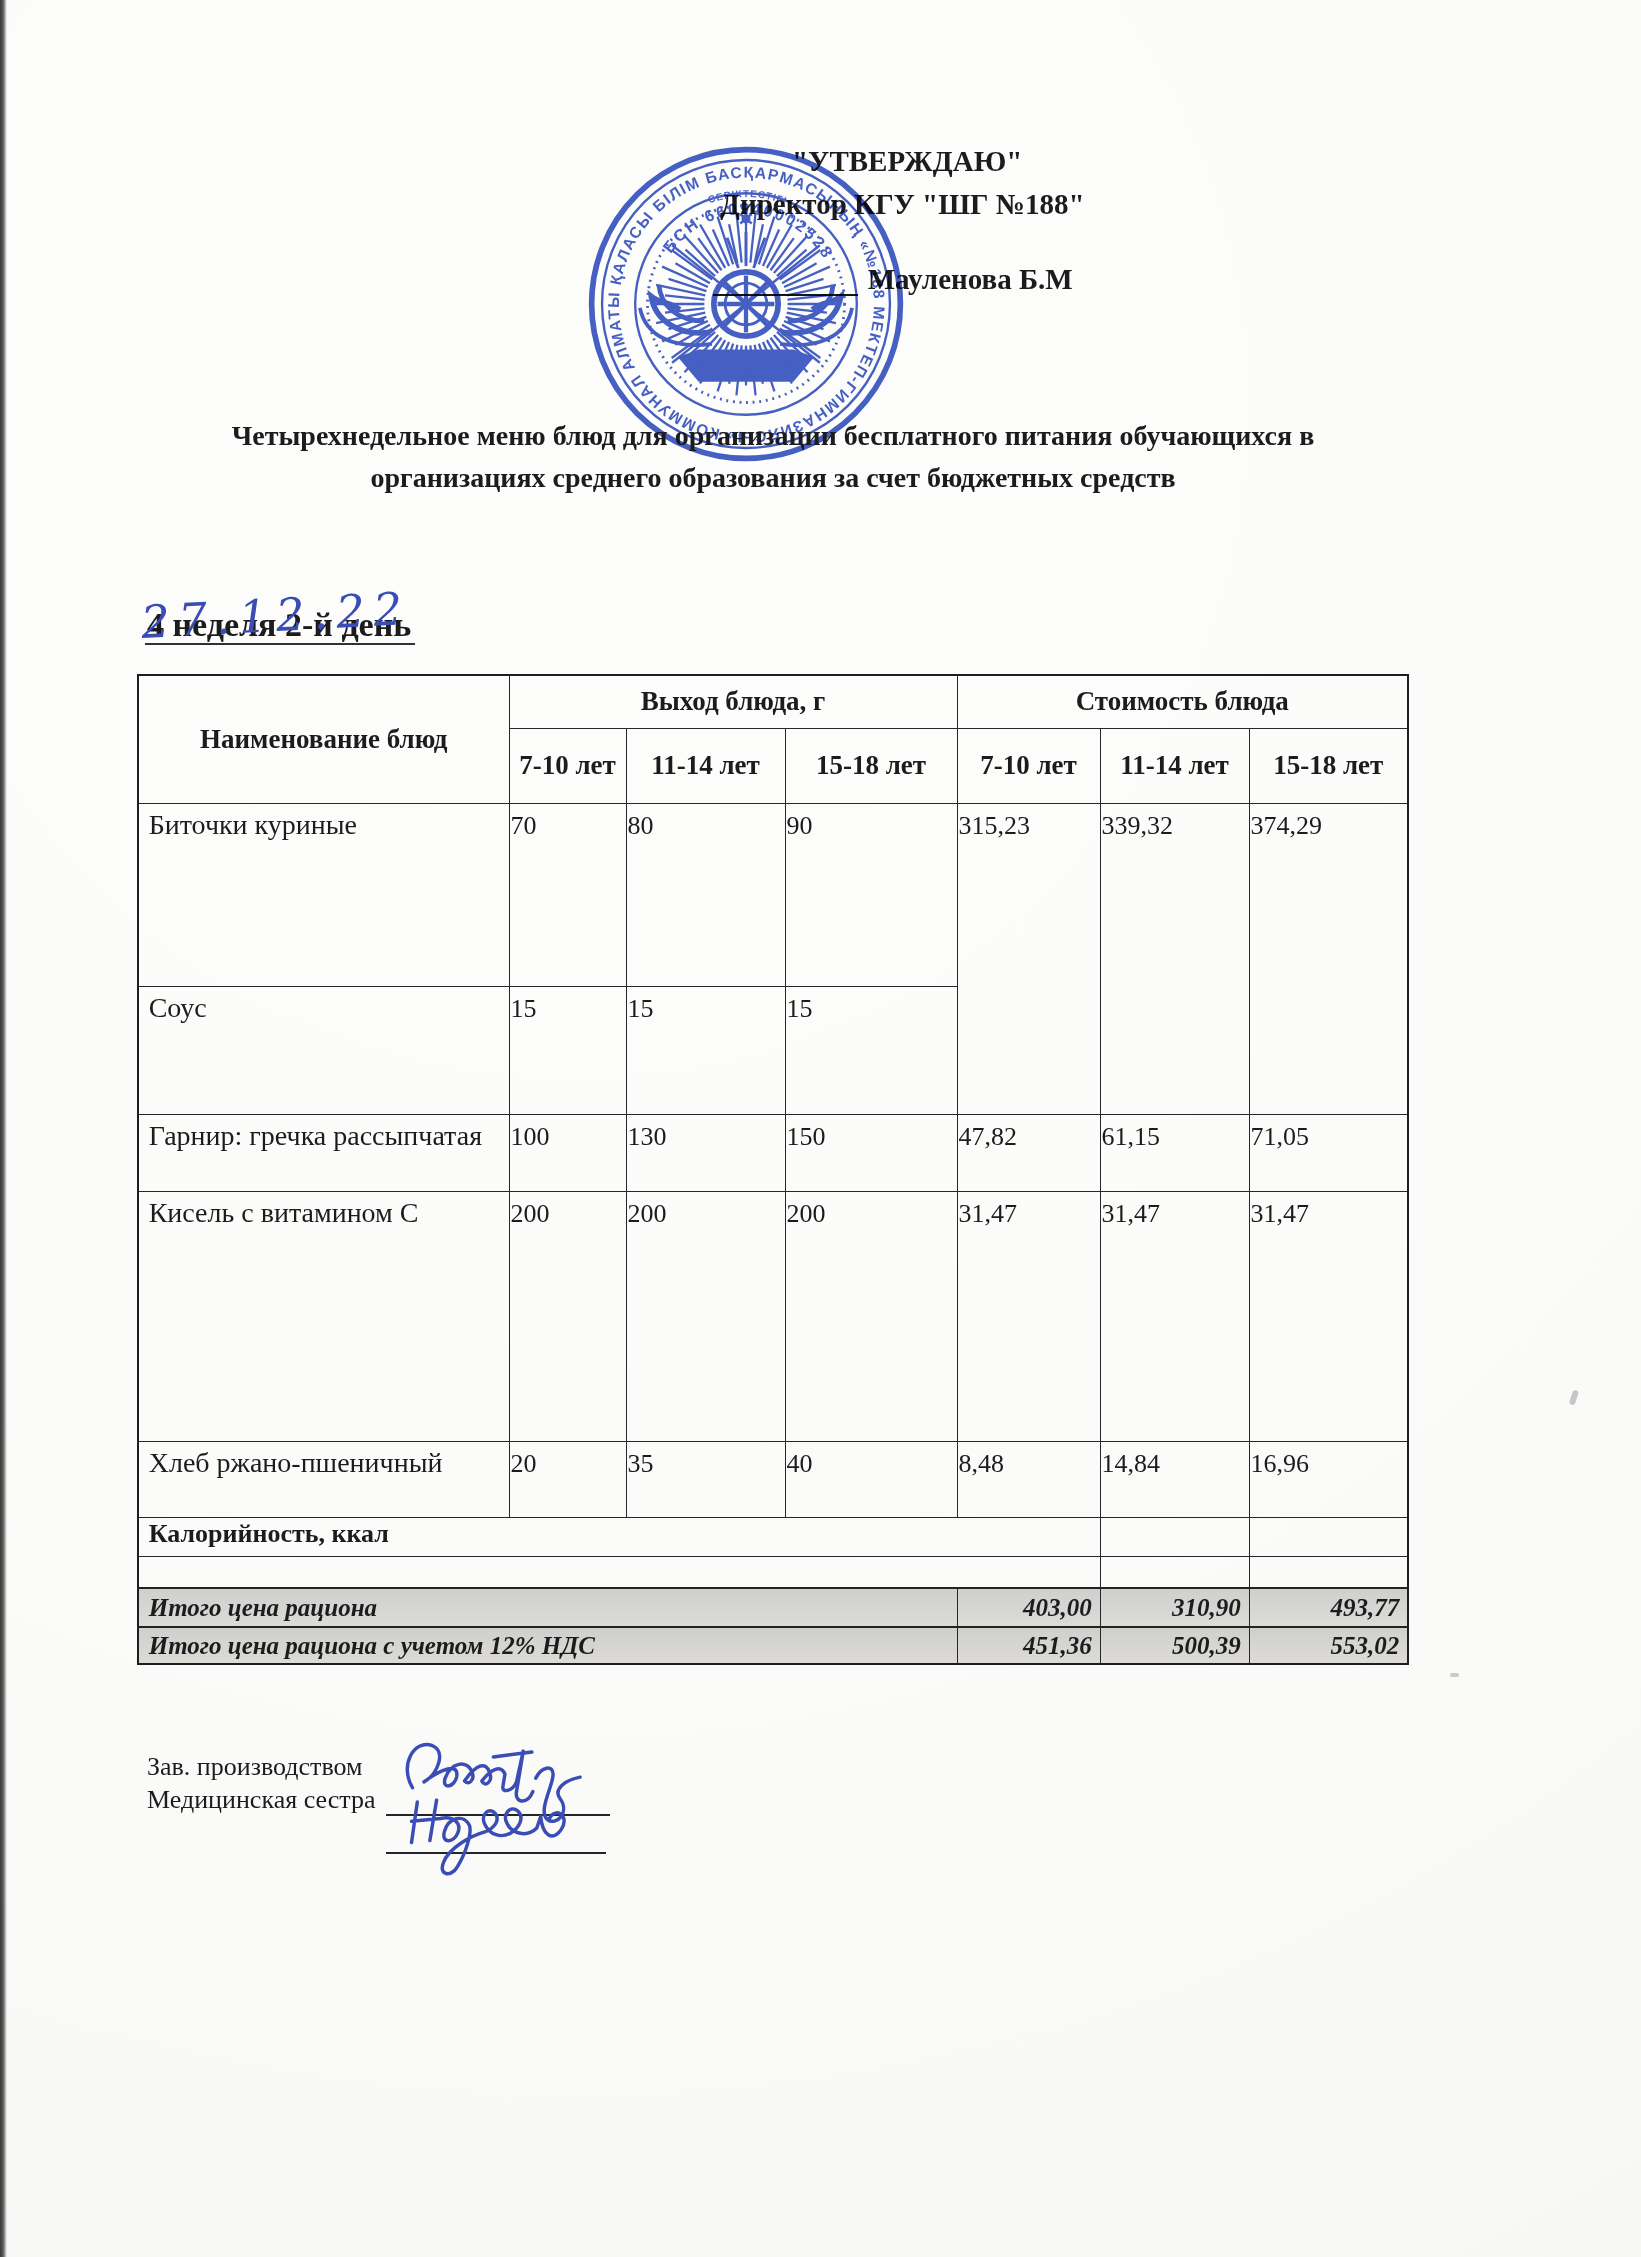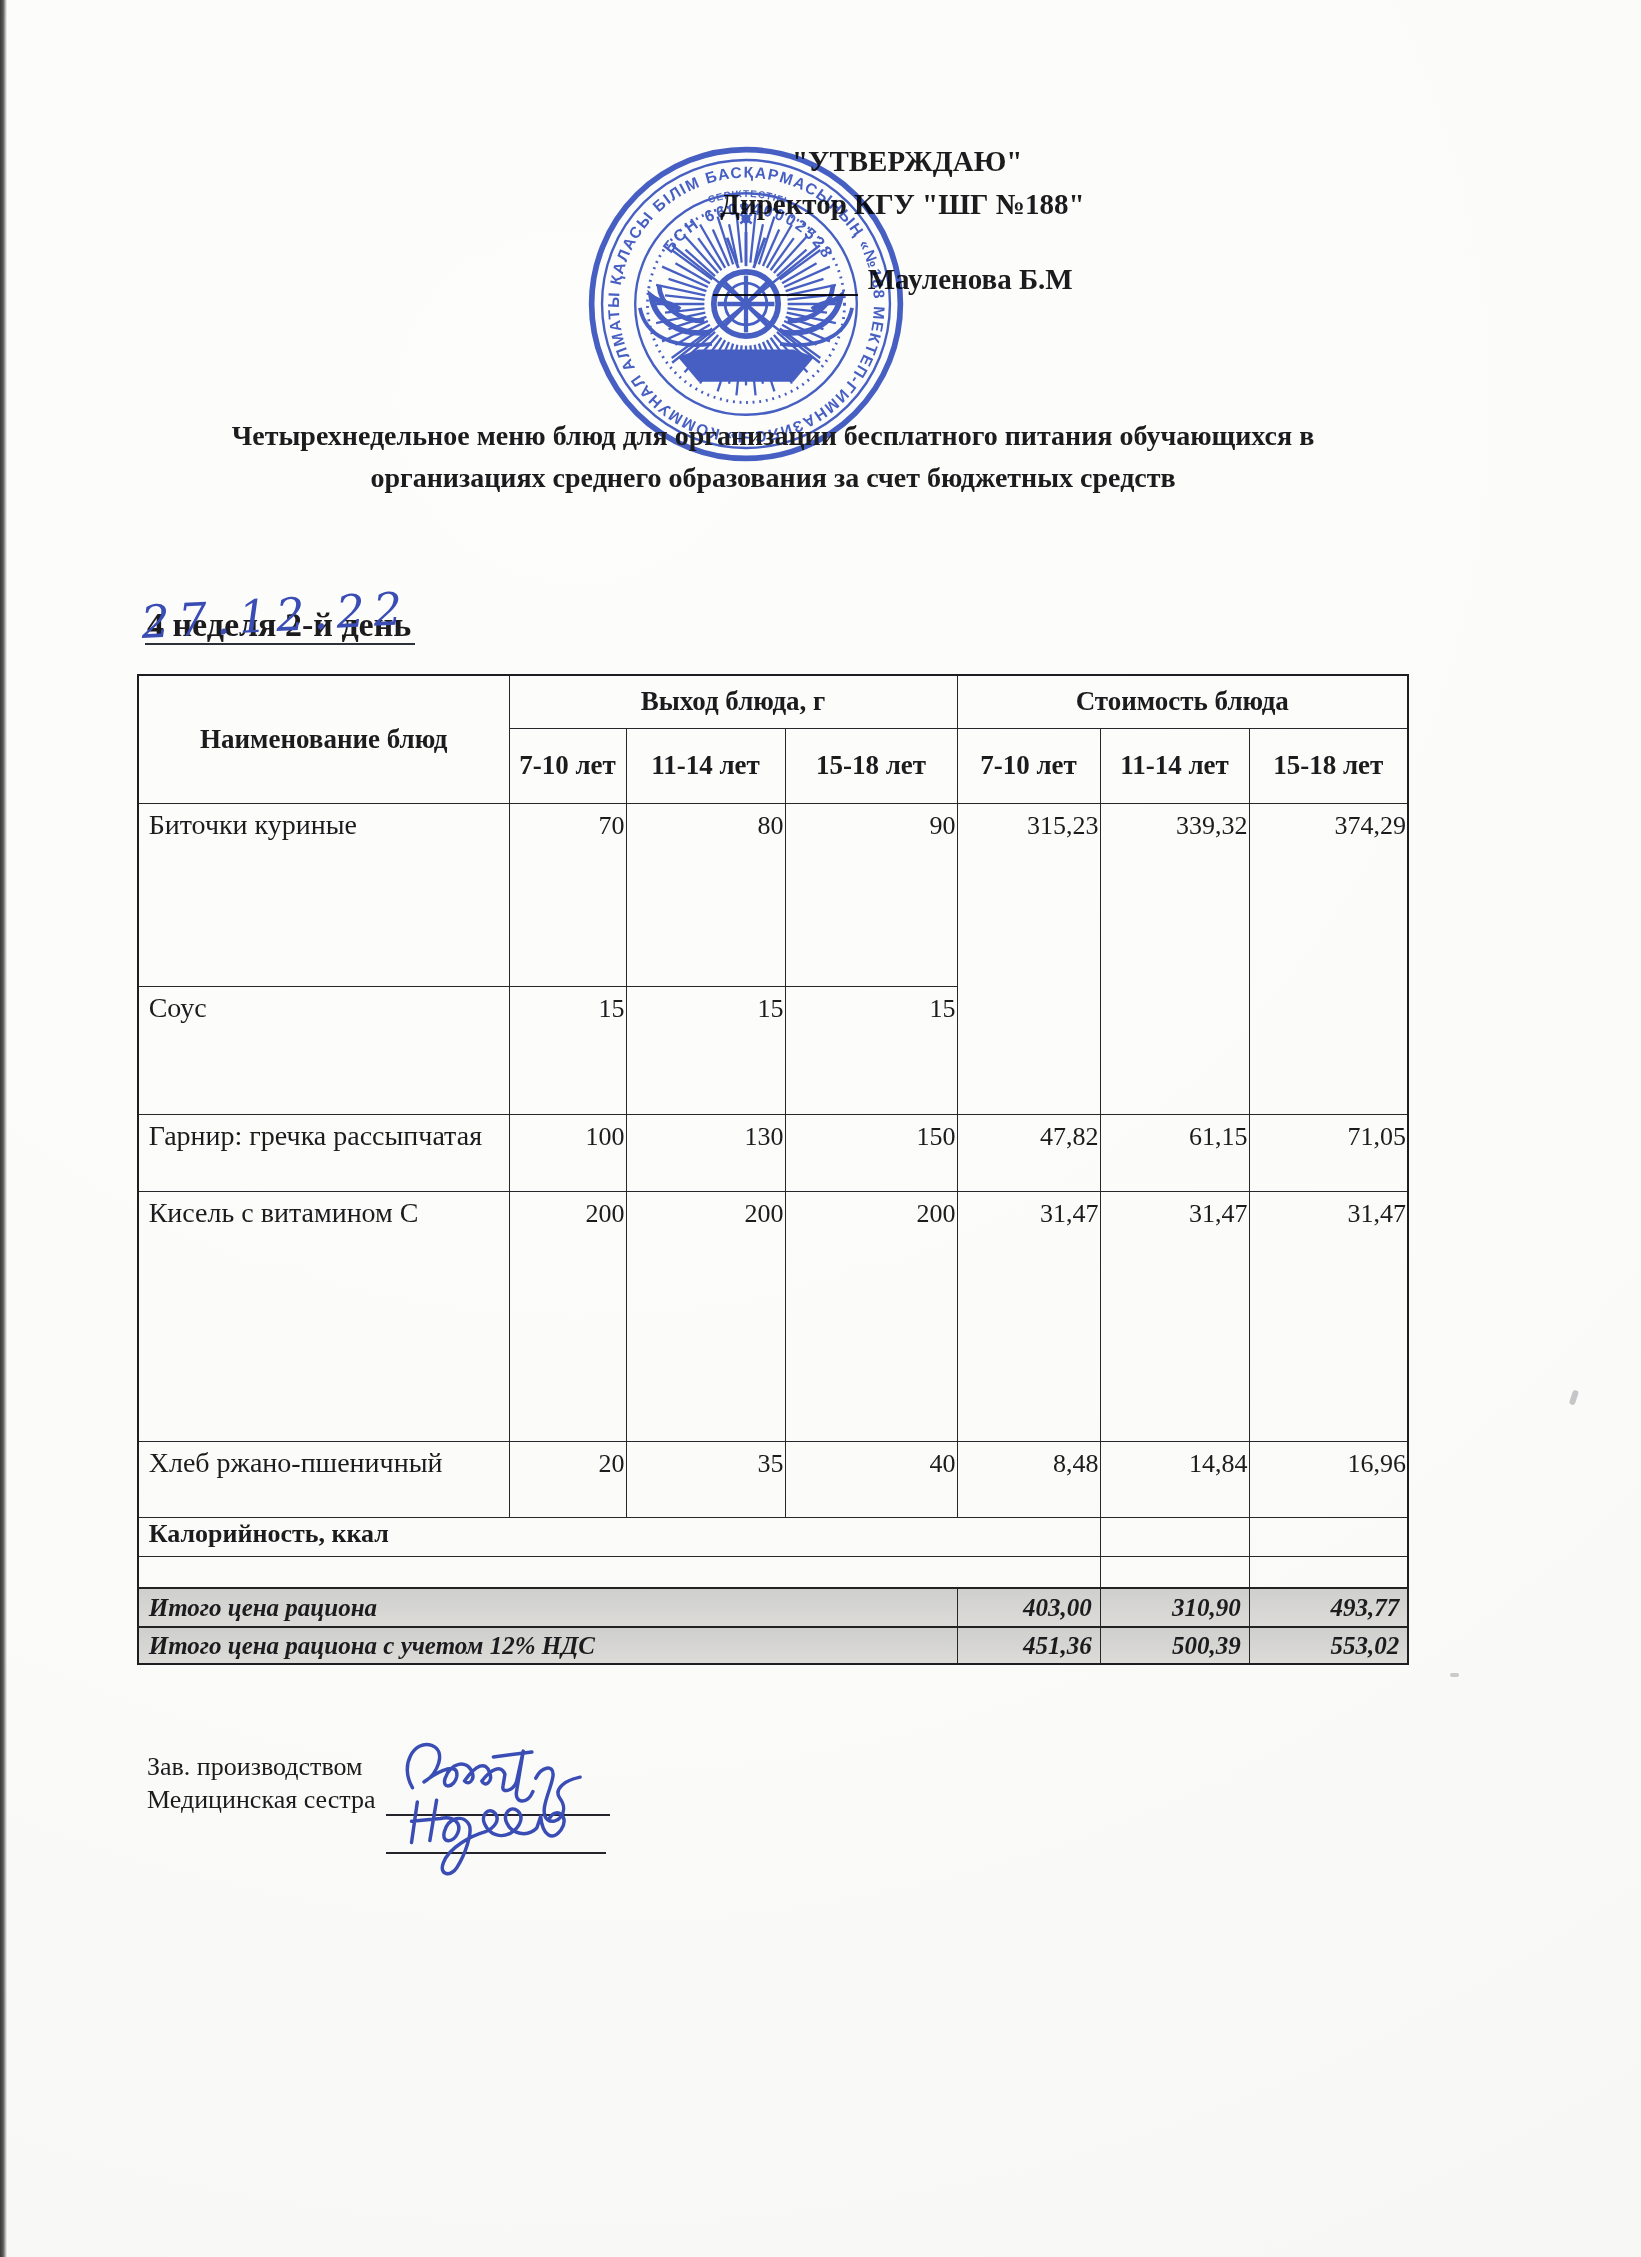--- a/index.html
+++ b/index.html
@@ -31,21 +31,21 @@
   .week{left:147px;top:606px;font-size:34px;font-weight:bold;}
   .hdate{left:141px;top:589px;font-size:45px;font-style:italic;color:#3a4db5;
          letter-spacing:8.7px;transform:rotate(-3deg);font-family:"DejaVu Serif",serif;}
   .date-line{left:145px;top:643px;width:270px;border-bottom:2.9px solid #2b3338;}
   
   .menu-table{position:absolute;left:137px;top:674px;border-collapse:collapse;table-layout:fixed;
       width:1270px;border:2.9px solid #1d1d22;}
   .menu-table td,.menu-table th{border:1.9px solid #26262b;overflow:hidden;}
   .menu-table th{font-size:27px;font-weight:bold;vertical-align:middle;padding:0;}
   td.name{font-size:28px;text-align:left;vertical-align:top;padding:5.8px 5.8px 0 9.7px;line-height:31px;}
-  td.num{font-size:26px;text-align:right;vertical-align:top;padding-top:7.7px;}
+  td.num{font-size:26px;text-align:left;vertical-align:top;padding-top:7.7px;}
   tr.cal-row td{font-size:26px;font-weight:bold;text-align:left;padding:1.9px 5.8px 0 9.7px;vertical-align:top;}
   tr.total-row td{background:linear-gradient(180deg,#cfcfcd 0%,#dcdbd8 100%);
       font-size:25px;font-weight:bold;font-style:italic;vertical-align:middle;border-top:2.9px solid #222;}
   td.tot-label{text-align:left;padding-left:9.7px;}
   td.tot-val{text-align:right;padding-right:7.7px;}
   
   .role1{left:147px;top:1785px;font-size:26px;}
   .role2{left:147px;top:1752px;font-size:26px;}
   .fline1{left:386px;top:1790px;width:224px;border-bottom:2.9px solid #24242a;height:24px;}
   .fline2{left:386px;top:1828px;width:220px;border-bottom:2.9px solid #24242a;height:24px;}

